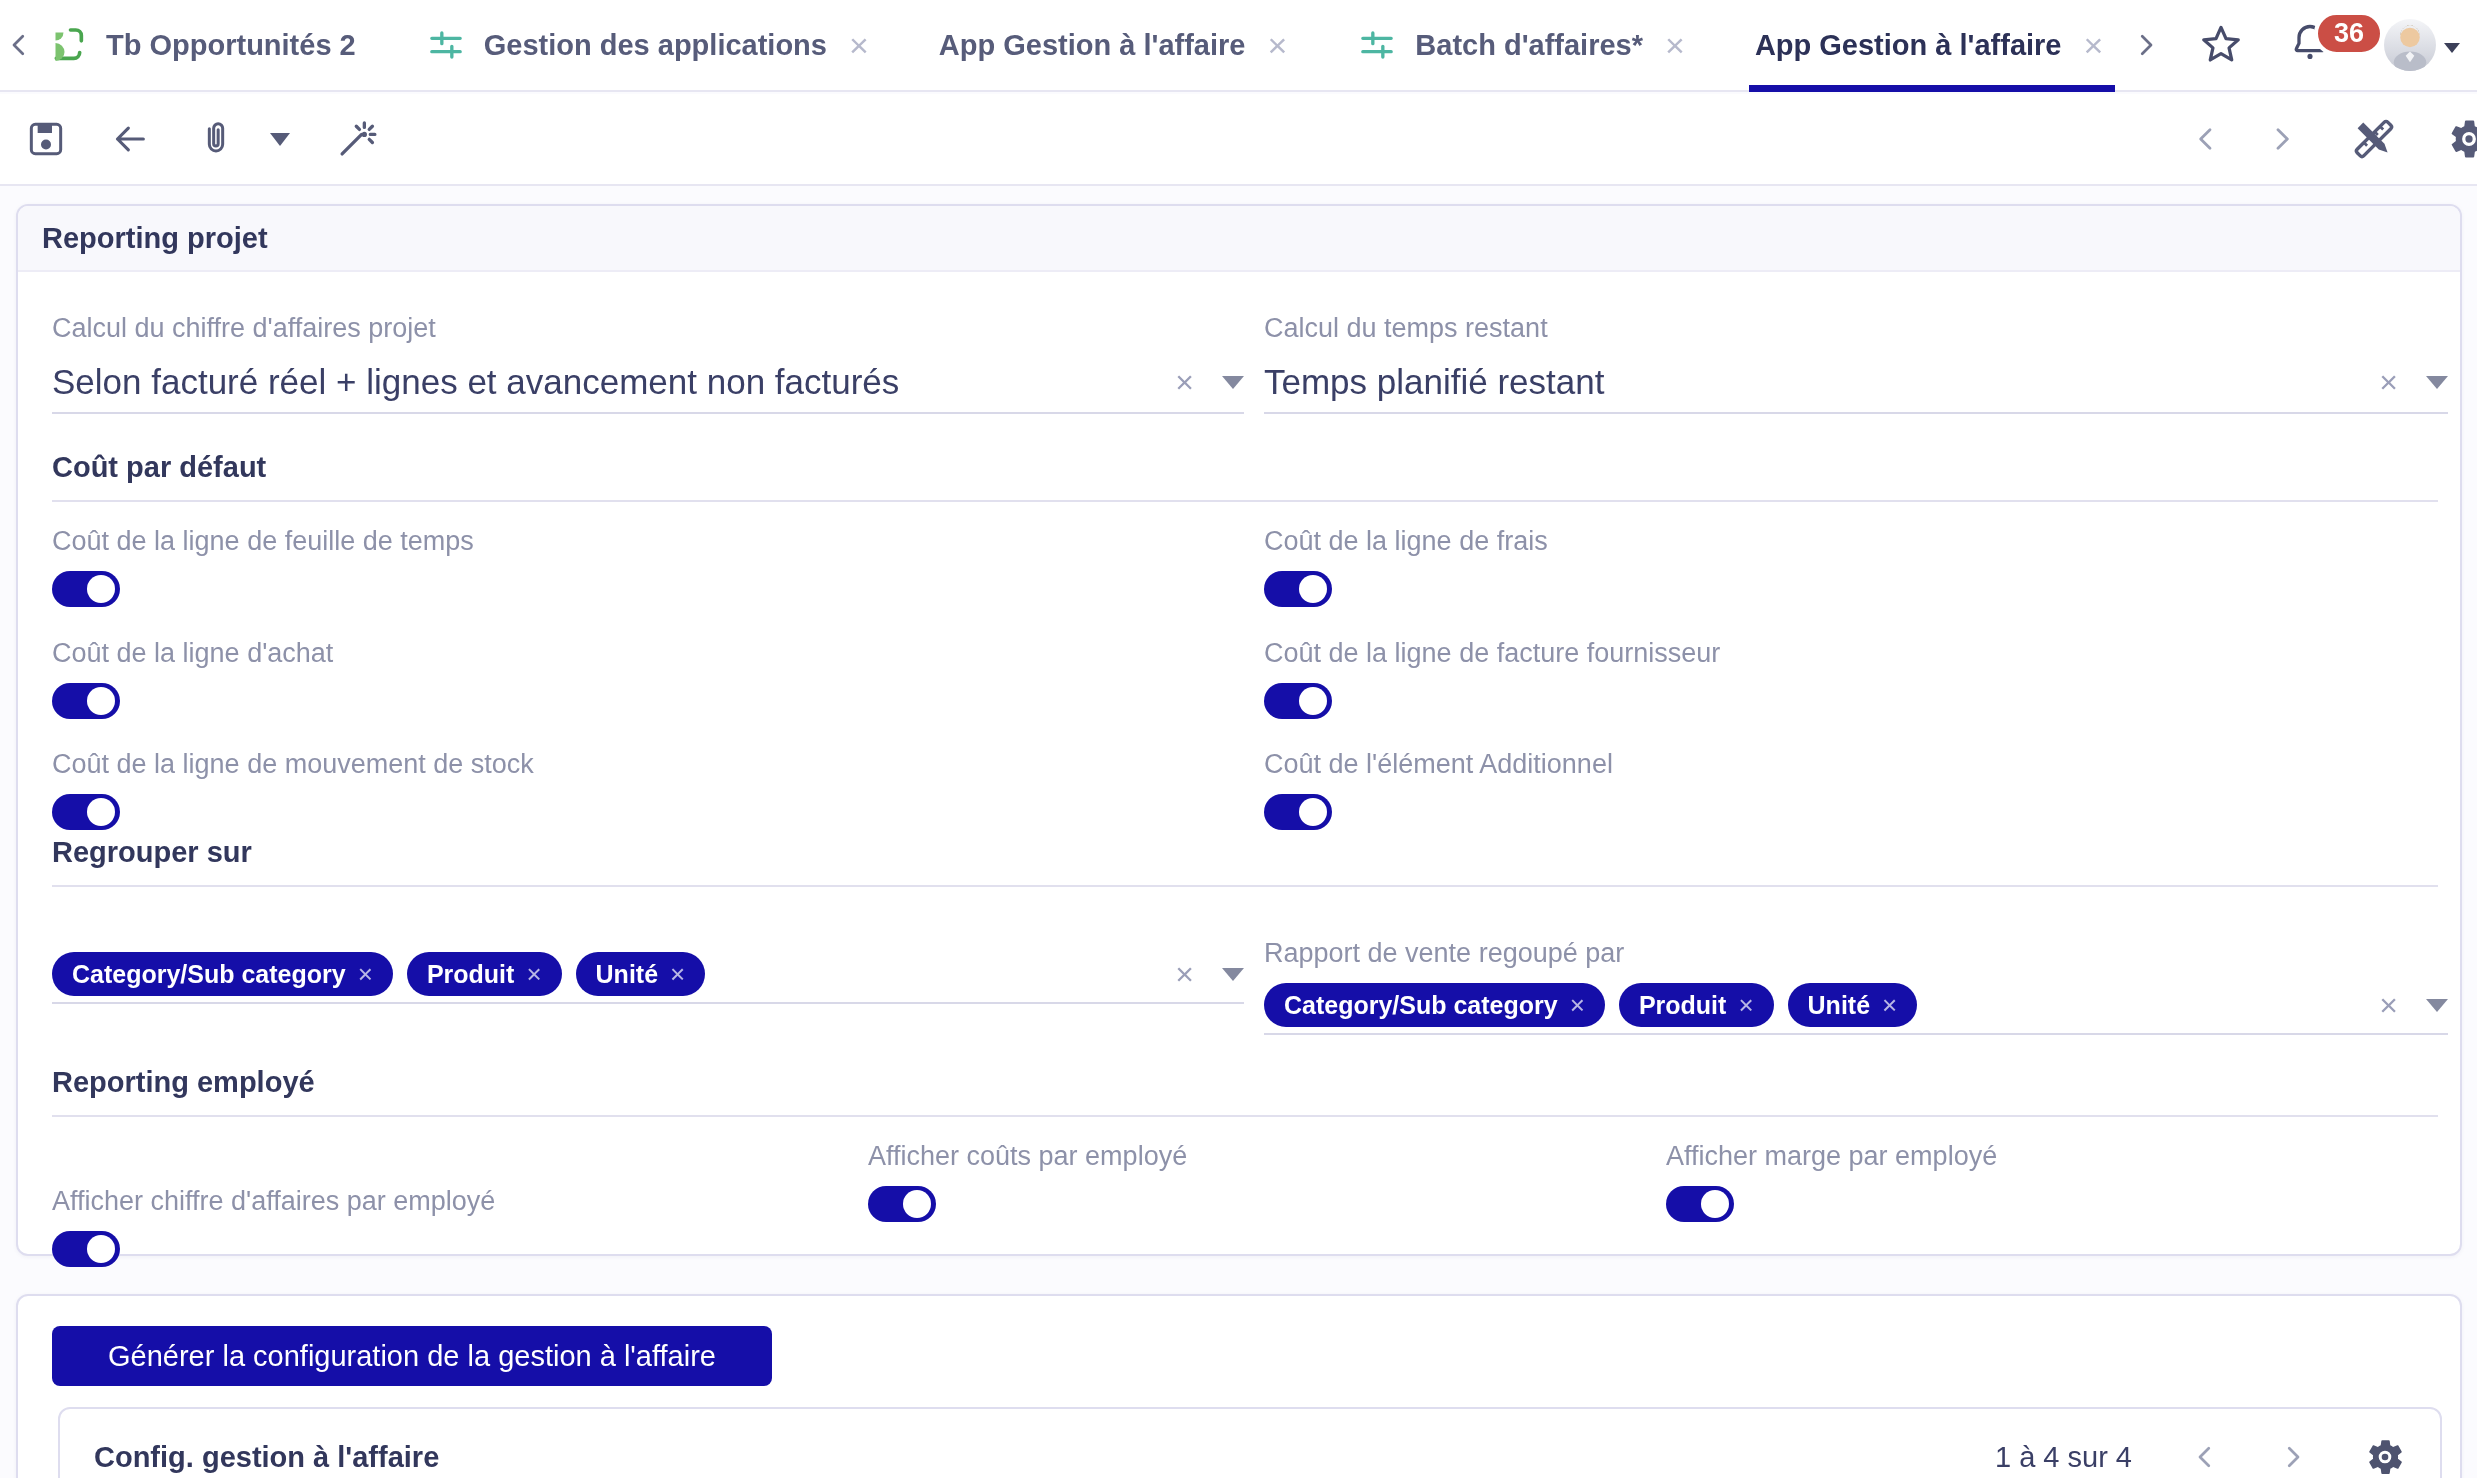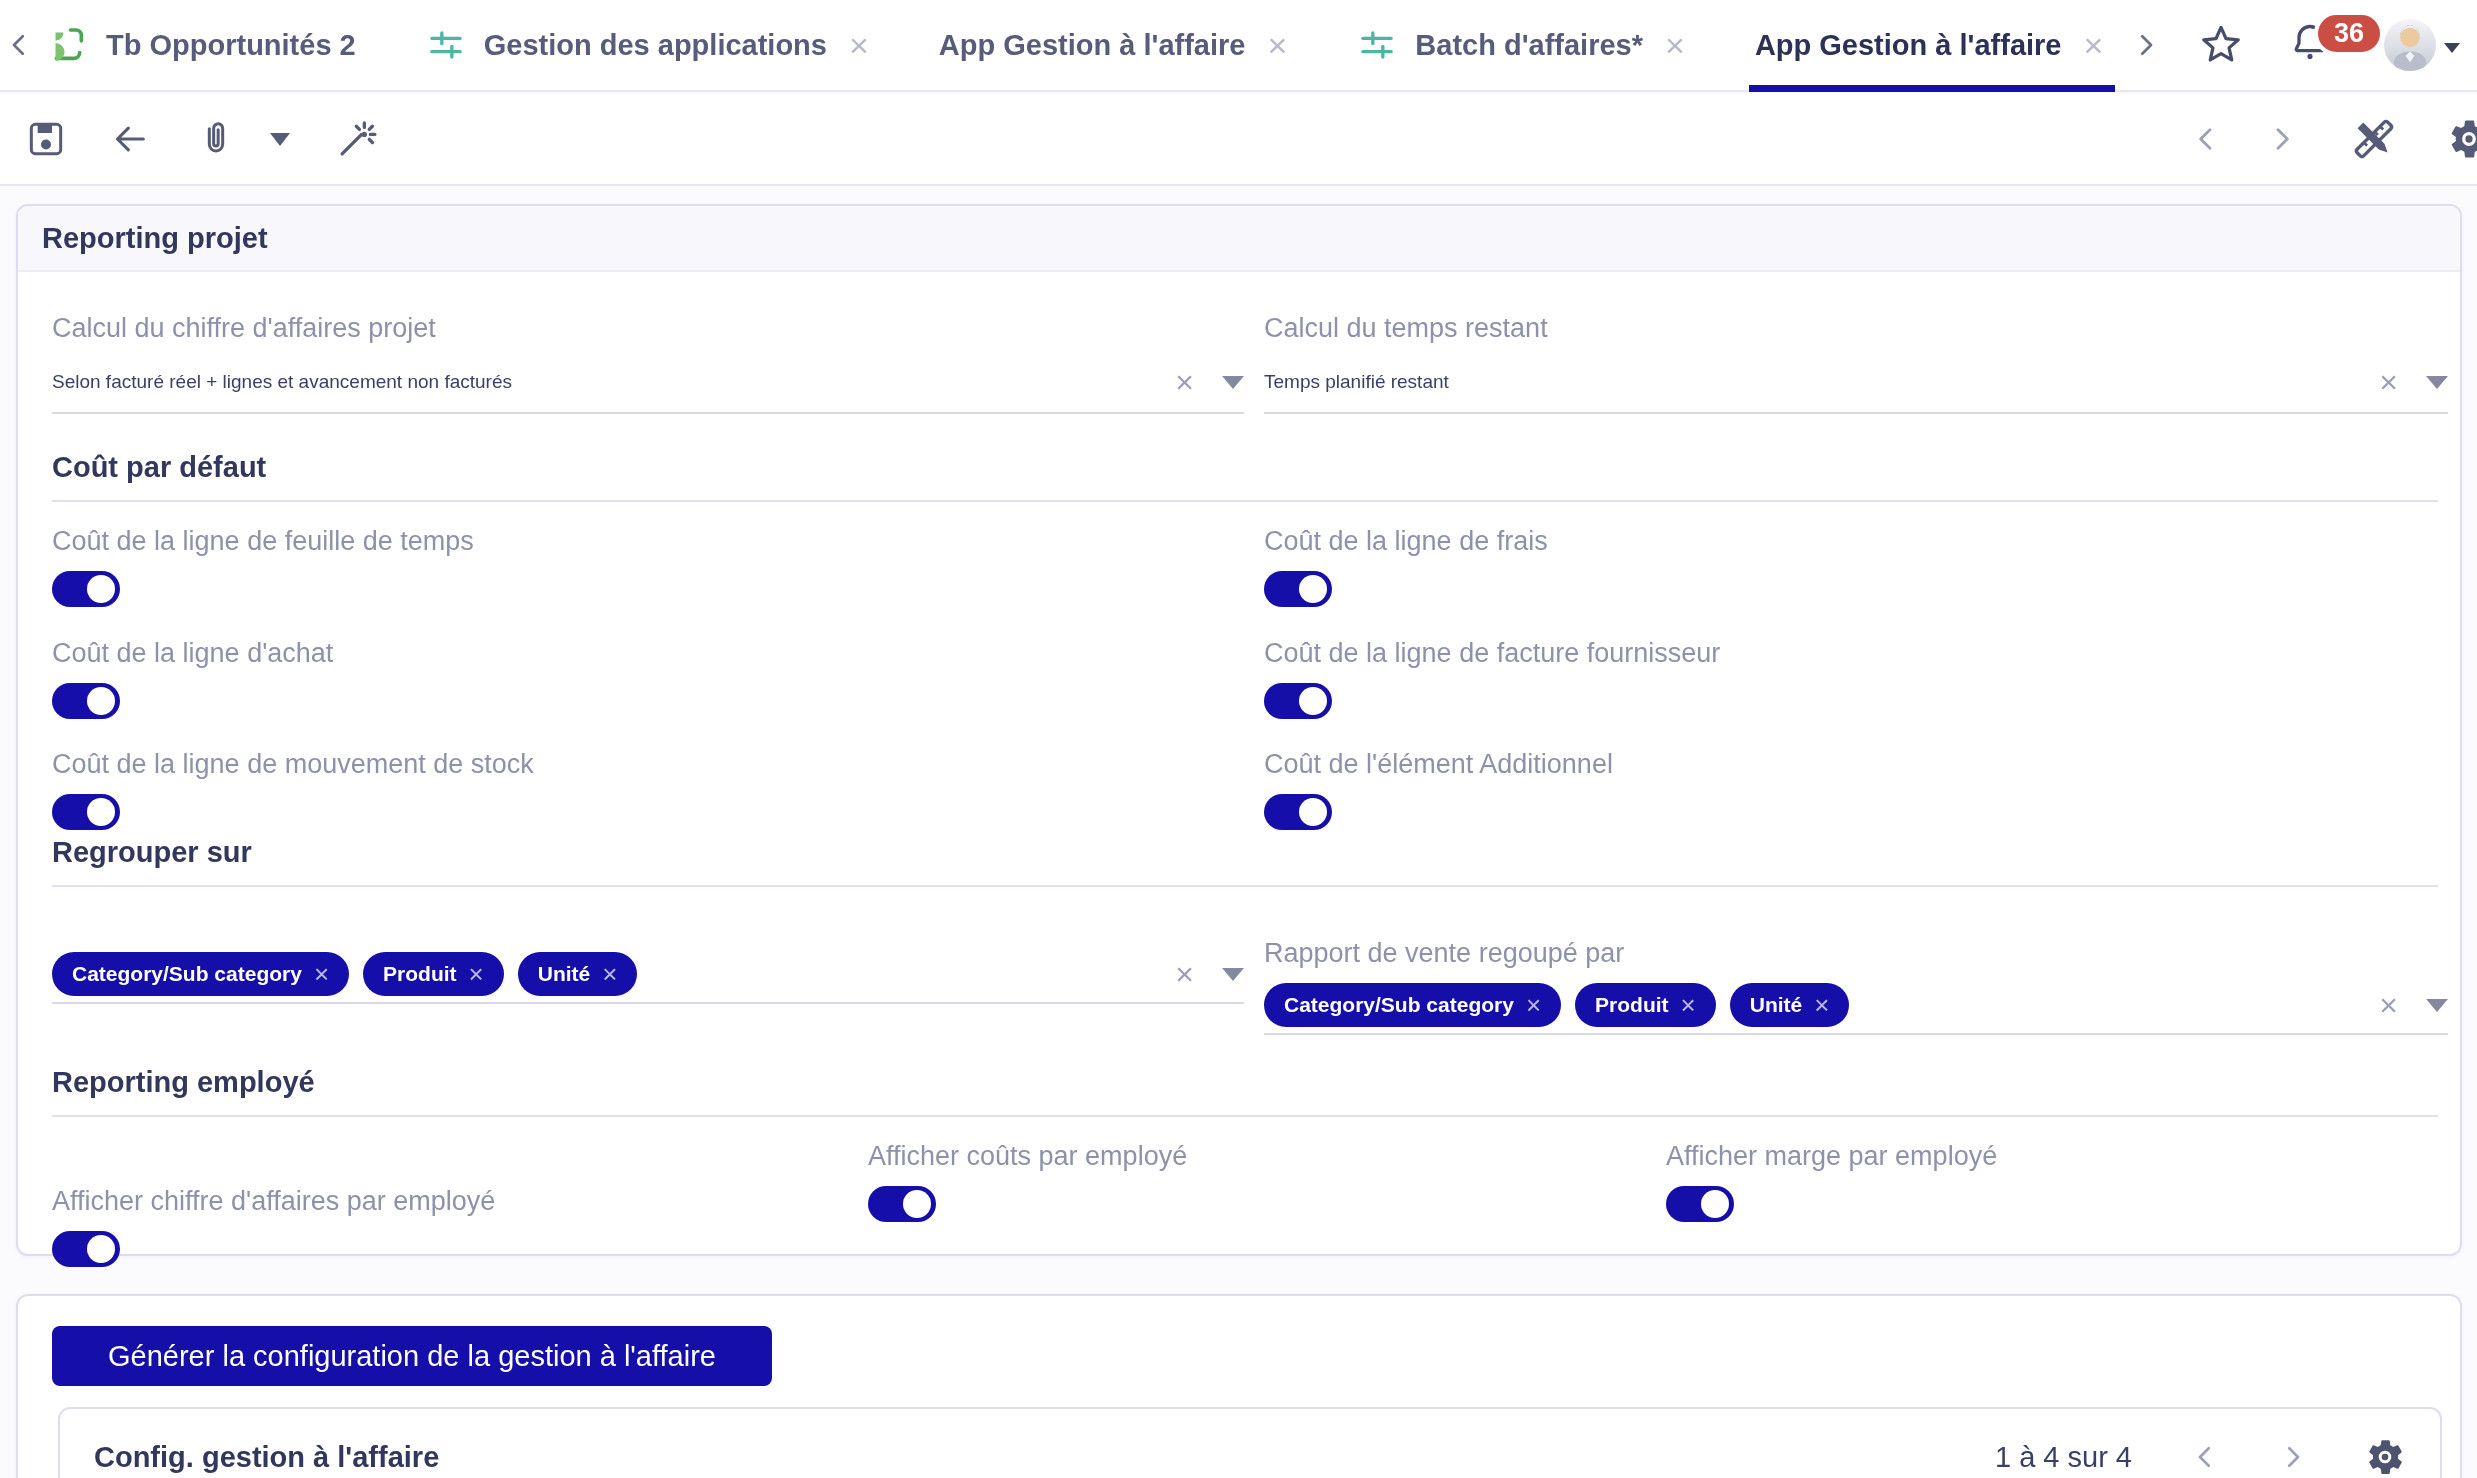--- a/index.html
+++ b/index.html
@@ -60,40 +60,40 @@
   .card{position:absolute;background:#fff;border:2px solid #DEDDEF;border-radius:12px;
         box-shadow:0 1px 4px rgba(40,40,90,.05);box-sizing:border-box;}
   .main-card{left:16px;top:204px;width:2446px;height:1052px;}
   .card-strip{height:64px;background:var(--strip);border-bottom:2px solid #EDECF6;
               border-radius:10px 10px 0 0;display:flex;align-items:center;padding-left:24px;}
   .card-title{font-size:29px;font-weight:bold;color:var(--txt-head);}
 
   .abs{position:absolute;}
   .flabel{font-size:27px;color:var(--txt-label);}
   .fvaluerow{display:flex;align-items:center;height:48px;margin-top:14px;cursor:pointer;}
-  .fvalue{font-size:19px;color:var(--txt-value);flex:1;white-space:nowrap;overflow:hidden;}
+  .fvalue{font-size:35px;color:var(--txt-value);flex:1;white-space:nowrap;overflow:hidden;}
   .fclear{font-size:32px;color:#9A9EB8;margin-right:28px;cursor:pointer;line-height:1;}
   .fcaret{width:0;height:0;border-left:11px solid transparent;border-right:11px solid transparent;
           border-top:13px solid #84899F;cursor:pointer;}
   .funderline{height:2px;background:var(--underline);margin-top:6px;}
 
   .sec-title{font-size:29px;font-weight:bold;color:var(--txt-head);}
   .sec-divider{height:2px;background:var(--divider);margin-top:16px;}
 
   .toggle{width:68px;height:36px;border-radius:18px;background:#c9cbe2;position:relative;
           margin-top:14px;cursor:pointer;}
   .toggle.on{background:var(--accent);}
   .toggle::after{content:"";position:absolute;width:28px;height:28px;border-radius:50%;
                  background:#fff;top:4px;left:5px;}
   .toggle.on::after{left:auto;right:5px;}
 
   .tagrow{display:flex;align-items:center;margin-top:14px;}
   .tag{height:44px;background:var(--accent);border-radius:22px;display:flex;align-items:center;
        padding:0 20px;margin-right:14px;cursor:pointer;}
-  .tag-label{font-size:21px;font-weight:bold;color:#fff;white-space:nowrap;}
+  .tag-label{font-size:25px;font-weight:bold;color:#fff;white-space:nowrap;}
   .tag-x{font-size:26px;color:rgba(255,255,255,.7);margin-left:12px;cursor:pointer;line-height:1;}
   .tagrow-end{margin-left:auto;display:flex;align-items:center;}
 
   
   .bottom-card{left:16px;top:1294px;width:2446px;height:239px;}
   .gen-btn{position:absolute;left:34px;top:30px;height:60px;padding:12px 56px;background:var(--accent);
            color:#fff;font-size:29px;font-family:inherit;border:none;border-radius:8px;cursor:pointer;
            display:flex;align-items:center;}
   .nested-card{position:absolute;left:40px;top:111px;width:2384px;height:159px;background:#fff;
                border:2px solid #DEDDEF;border-radius:12px 12px 0 0;box-sizing:border-box;}

